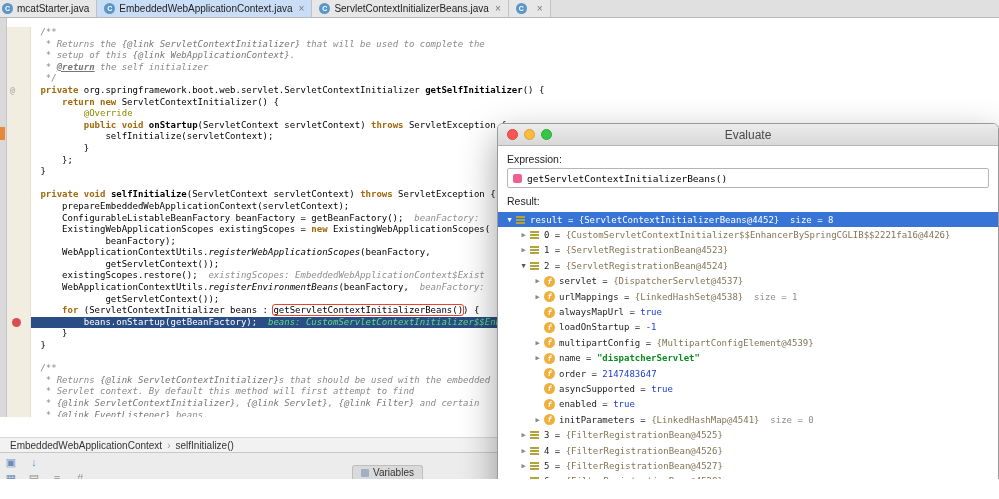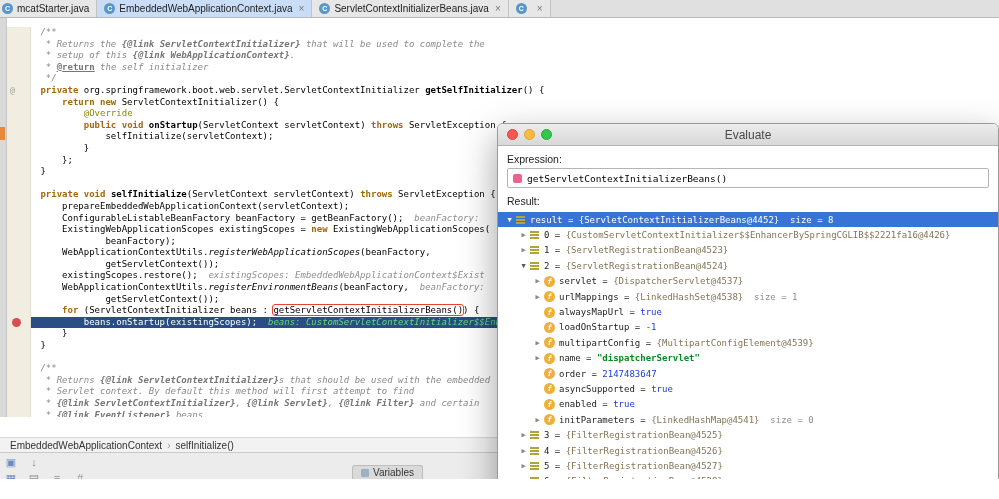--- a/index.html
+++ b/index.html
@@ -19,22 +19,22 @@
   #bookmark{position:absolute;left:0;top:127px;width:5px;height:13px;background:#e8883a;z-index:3}
 
   
   #editor{position:absolute;left:7px;top:18px;right:0;bottom:62px;background:#fff;overflow:hidden;padding-top:9px}
   .line{display:flex;height:11.6px;font-family:"DejaVu Sans Mono",monospace;font-size:9px;line-height:11.6px;white-space:pre}
   .gutter{width:24px;flex:none;background:#f1eee1;border-right:1px solid #e3e0d2;color:#9b9b9b;font-size:8px;display:flex;align-items:center}
   .gutter.atmark{padding-left:3px}
   .bp{width:9px;height:9px;border-radius:50%;background:#d94f4f;margin-left:5px}
   .codetext{flex:1;padding-left:4px}
   .sg-c{color:#8a8a8a;font-style:italic}
-  .sg-cl{color:#767676;font-style:italic;font-weight:bold}
-  .sg-ct{color:#767676;font-weight:bold;text-decoration:underline}
+  .sg-cl{color:#767676;font-style:italic;font-weight:normal}
+  .sg-ct{color:#767676;font-style:italic;font-weight:bold;text-decoration:underline}
   .sg-k{color:#a1680c;font-weight:bold}
   .sg-a{color:#8a8a00}
   .sg-p{color:#000}
   .sg-d{color:#000;font-weight:bold}
   .sg-sm{color:#000;font-style:italic}
   .sg-h{color:#8f8f8f;font-style:italic}
   .sg-hg{color:#3f9e53;font-style:italic}
   .sg-box{outline:1.5px solid #e8432f;border-radius:2px}
   .line.exec .codetext{background:#2a4d85}
   .line.exec .sg-p{color:#fff}
@@ -130,21 +130,21 @@
         <div class="line"><div class="gutter"></div><div class="codetext"><span class="sg-p">     prepareEmbeddedWebApplicationContext(servletContext);</span></div></div>
         <div class="line"><div class="gutter"></div><div class="codetext"><span class="sg-p">     ConfigurableListableBeanFactory beanFactory = getBeanFactory();  </span><span class="sg-h">beanFactory: </span></div></div>
         <div class="line"><div class="gutter"></div><div class="codetext"><span class="sg-p">     ExistingWebApplicationScopes existingScopes = </span><span class="sg-k">new </span><span class="sg-p">ExistingWebApplicationScopes(</span></div></div>
         <div class="line"><div class="gutter"></div><div class="codetext"><span class="sg-p">             beanFactory);</span></div></div>
         <div class="line"><div class="gutter"></div><div class="codetext"><span class="sg-p">     WebApplicationContextUtils.</span><span class="sg-sm">registerWebApplicationScopes</span><span class="sg-p">(beanFactory,</span></div></div>
         <div class="line"><div class="gutter"></div><div class="codetext"><span class="sg-p">             getServletContext());</span></div></div>
         <div class="line"><div class="gutter"></div><div class="codetext"><span class="sg-p">     existingScopes.restore();  </span><span class="sg-h">existingScopes: EmbeddedWebApplicationContext$Exist</span></div></div>
         <div class="line"><div class="gutter"></div><div class="codetext"><span class="sg-p">     WebApplicationContextUtils.</span><span class="sg-sm">registerEnvironmentBeans</span><span class="sg-p">(beanFactory,  </span><span class="sg-h">beanFactory: </span></div></div>
         <div class="line"><div class="gutter"></div><div class="codetext"><span class="sg-p">             getServletContext());</span></div></div>
         <div class="line"><div class="gutter"></div><div class="codetext"><span class="sg-p">     </span><span class="sg-k">for </span><span class="sg-p">(ServletContextInitializer beans : </span><span class="sg-box">getServletContextInitializerBeans()</span><span class="sg-p">) {</span></div></div>
-        <div class="line exec"><div class="gutter"><span class="bp"></span></div><div class="codetext"><span class="sg-p">         beans.onStartup(existingScopes);  </span><span class="sg-hg">beans: CustomServletContextInitializer$$EnhancerBySpringCGLIB</span></div></div>
+        <div class="line exec"><div class="gutter"><span class="bp"></span></div><div class="codetext"><span class="sg-p">         beans.onStartup(getBeanFactory);  </span><span class="sg-hg">beans: CustomServletContextInitializer$$EnhancerBySpringCGLIB</span></div></div>
         <div class="line"><div class="gutter"></div><div class="codetext"><span class="sg-p">     }</span></div></div>
         <div class="line"><div class="gutter"></div><div class="codetext"><span class="sg-p"> }</span></div></div>
         <div class="line"><div class="gutter"></div><div class="codetext"><span class="sg-p"></span></div></div>
         <div class="line"><div class="gutter"></div><div class="codetext"><span class="sg-c"> /**</span></div></div>
         <div class="line"><div class="gutter"></div><div class="codetext"><span class="sg-c">  * Returns </span><span class="sg-cl">{@link ServletContextInitializer}</span><span class="sg-c">s that should be used with the embedded</span></div></div>
         <div class="line"><div class="gutter"></div><div class="codetext"><span class="sg-c">  * Servlet context. By default this method will first attempt to find</span></div></div>
         <div class="line"><div class="gutter"></div><div class="codetext"><span class="sg-c">  * </span><span class="sg-cl">{@link ServletContextInitializer}</span><span class="sg-c">, </span><span class="sg-cl">{@link Servlet}</span><span class="sg-c">, </span><span class="sg-cl">{@link Filter}</span><span class="sg-c"> and certain</span></div></div>
         <div class="line"><div class="gutter"></div><div class="codetext"><span class="sg-c">  * </span><span class="sg-cl">{@link EventListener}</span><span class="sg-c"> beans.</span></div></div>
       </div>
   </div>

